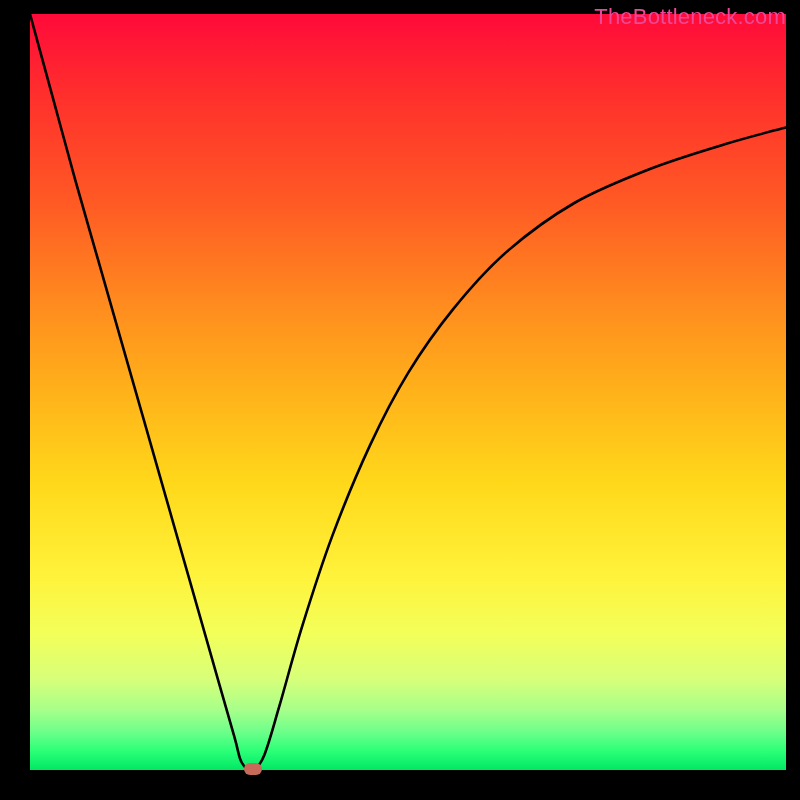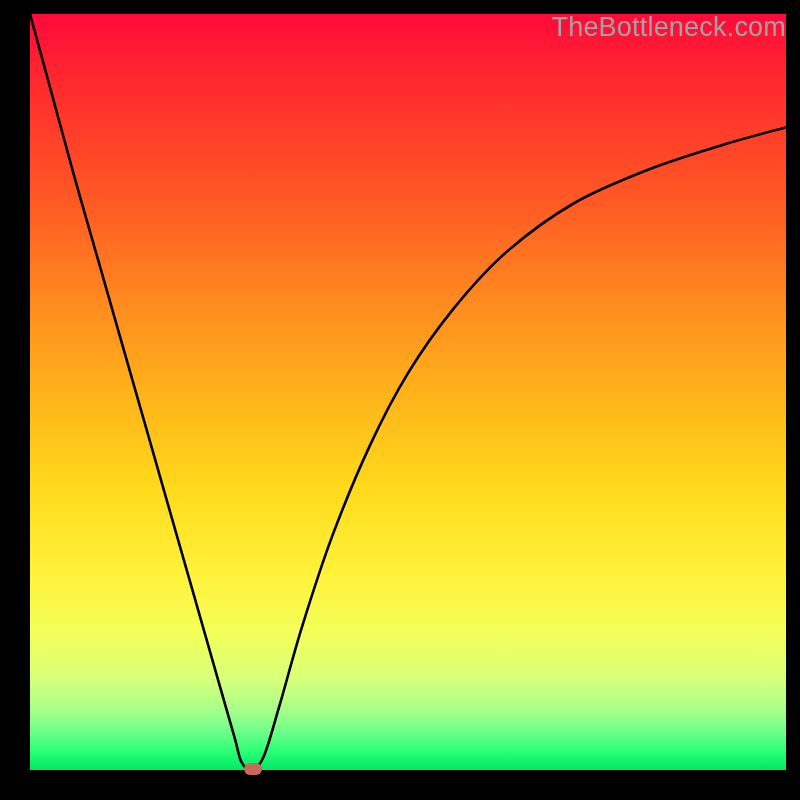--- a/index.html
+++ b/index.html
@@ -34,24 +34,24 @@
       #f3ff5a 82%,
       #d7ff7a 88%,
       #a8ff8a 92%,
       #6cff8a 95%,
       #2bff77 97.5%,
       #00e865 100%
     );
   }
   .watermark {
     position: absolute;
-    top: 12px;
+    top: 4px;
     right: 14px;
-    color: #a3a3a3;
-    font-size: 27px;
+    color: #ec4899;
+    font-size: 22px;
     letter-spacing: 0.2px;
     user-select: none;
   }
   svg.curve {
     position: absolute;
     left: 0;
     top: 0;
     width: 756px;
     height: 756px;
   }

